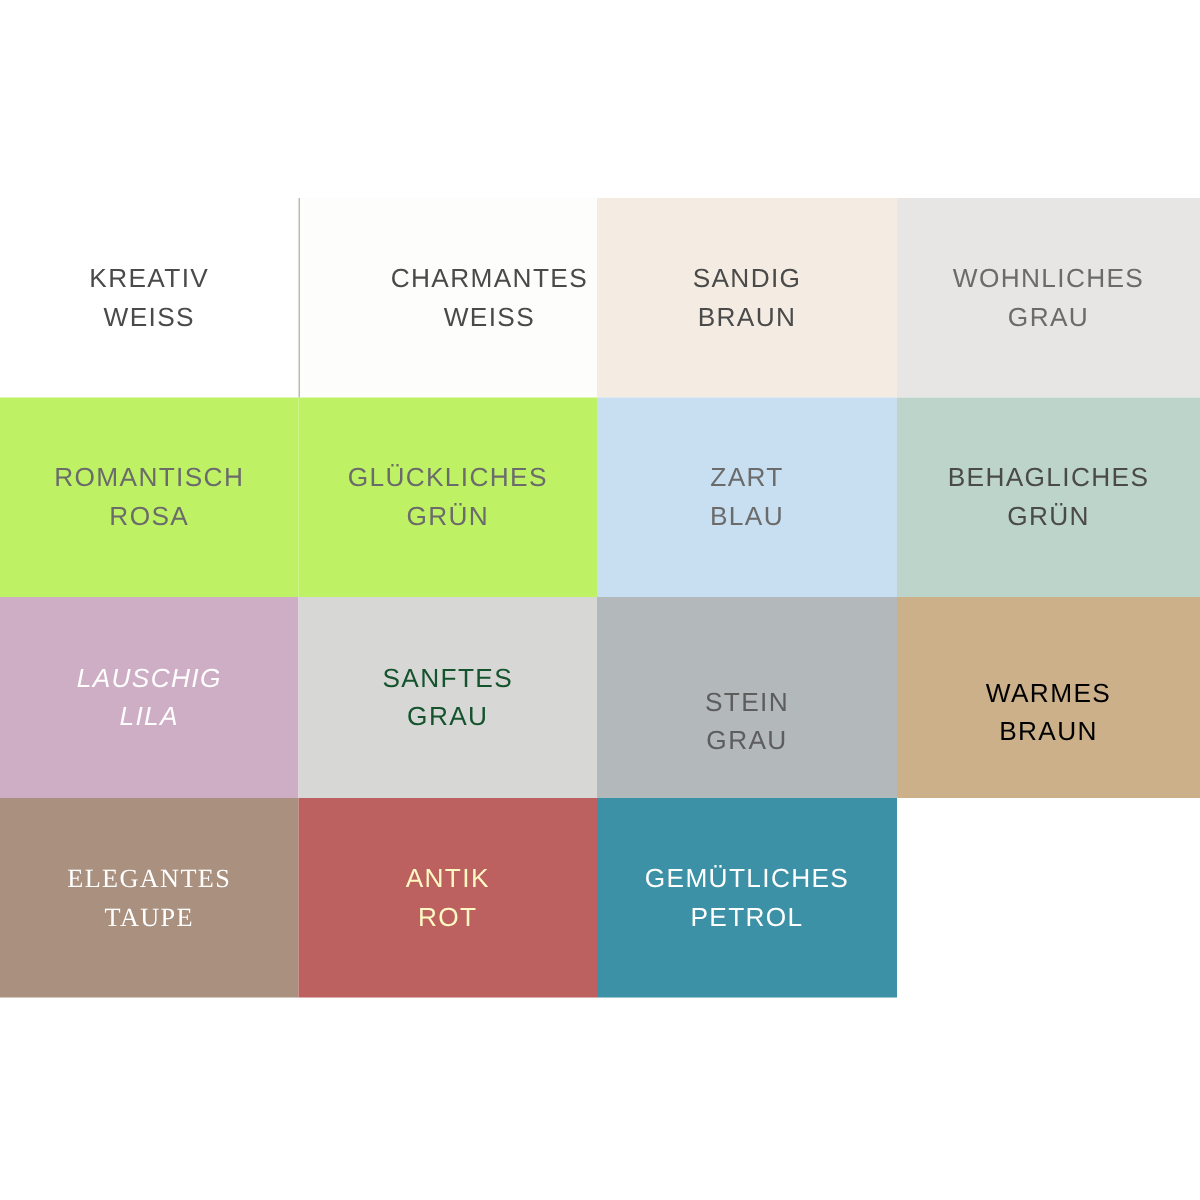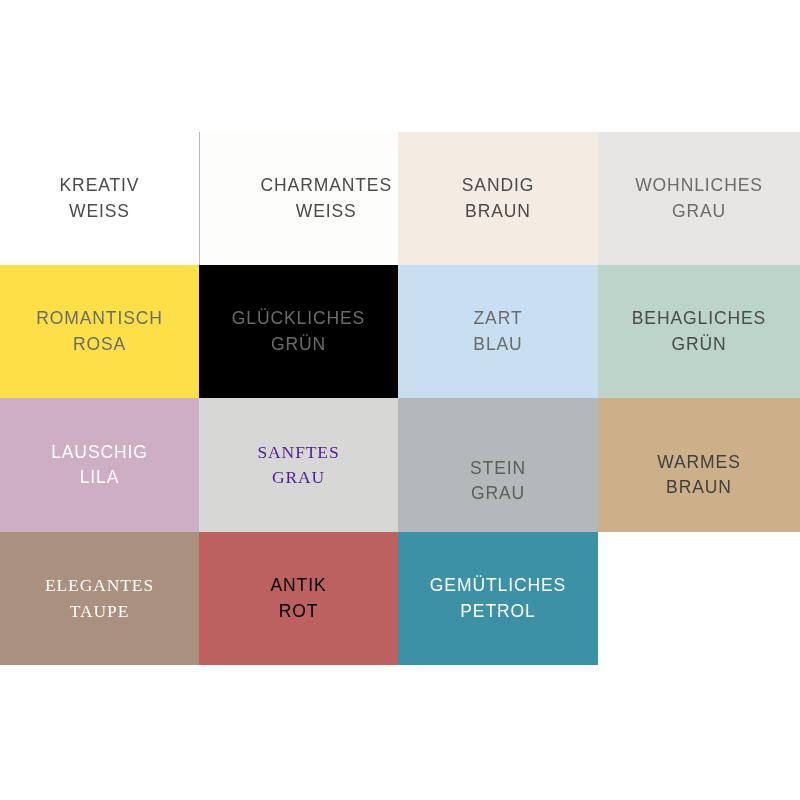--- a/index.html
+++ b/index.html
@@ -76,58 +76,58 @@
 WEISS</div>
       </div>
       <div class="swatch-cell" style="background-color: rgb(244, 236, 226);">
         <div class="swatch-label" style="color: rgb(74, 74, 74);">SANDIG
 BRAUN</div>
       </div>
       <div class="swatch-cell" style="background-color: rgb(231, 230, 228);">
         <div class="swatch-label" style="color: rgb(107, 107, 107);">WOHNLICHES
 GRAU</div>
       </div>
-      <div class="swatch-cell" style="background-color: #fde047;">
+      <div class="swatch-cell" style="background-color: #bef264;">
         <div class="swatch-label" style="color: rgb(107, 107, 107);">ROMANTISCH
 ROSA</div>
       </div>
-      <div class="swatch-cell" style="background-color: #000000;">
+      <div class="swatch-cell" style="background-color: #bef264;">
         <div class="swatch-label" style="color: rgb(107, 107, 107);">GLÜCKLICHES
 GRÜN</div>
       </div>
       <div class="swatch-cell" style="background-color: rgb(199, 223, 240);">
         <div class="swatch-label" style="color: rgb(107, 107, 107);">ZART
 BLAU</div>
       </div>
       <div class="swatch-cell" style="background-color: rgb(188, 212, 202);">
         <div class="swatch-label" style="color: rgb(74, 74, 74);">BEHAGLICHES
 GRÜN</div>
       </div>
-      <div class="swatch-cell" style="background-color: rgb(206, 174, 197);">
+      <div class="swatch-cell" style="background-color: rgb(206, 174, 197); font-style: italic;">
         <div class="swatch-label" style="color: rgb(255, 255, 255);">LAUSCHIG
 LILA</div>
       </div>
       <div class="swatch-cell" style="background-color: rgb(215, 215, 213);">
-        <div class="swatch-label" style="color: #4c1d95; font-family: Liberation Serif, serif;">SANFTES
+        <div class="swatch-label" style="color: #14532d;">SANFTES
 GRAU</div>
       </div>
       <div class="swatch-cell" style="background-color: rgb(179, 184, 187);">
         <div class="swatch-label" style="color: rgb(93, 93, 93); margin-top: 32px;">STEIN
 GRAU</div>
       </div>
       <div class="swatch-cell" style="background-color: rgb(204, 176, 137);">
-        <div class="swatch-label" style="color: #404040; margin-top: 20px;">WARMES
+        <div class="swatch-label" style="color: #000000; margin-top: 20px;">WARMES
 BRAUN</div>
       </div>
       <div class="swatch-cell" style="background-color: rgb(169, 144, 127); font-family: Liberation Serif, serif;">
         <div class="swatch-label" style="color: rgb(255, 255, 255);">ELEGANTES
 TAUPE</div>
       </div>
       <div class="swatch-cell" style="background-color: rgb(188, 96, 96);">
-        <div class="swatch-label" style="color: #000000;">ANTIK
+        <div class="swatch-label" style="color: #fef9c3;">ANTIK
 ROT</div>
       </div>
       <div class="swatch-cell" style="background-color: rgb(61, 145, 166);">
         <div class="swatch-label" style="color: rgb(255, 255, 255);">GEMÜTLICHES
 PETROL</div>
       </div>
     </div>
 
   <div id="white-divider" style="background: rgb(185, 185, 185);"></div>
 

